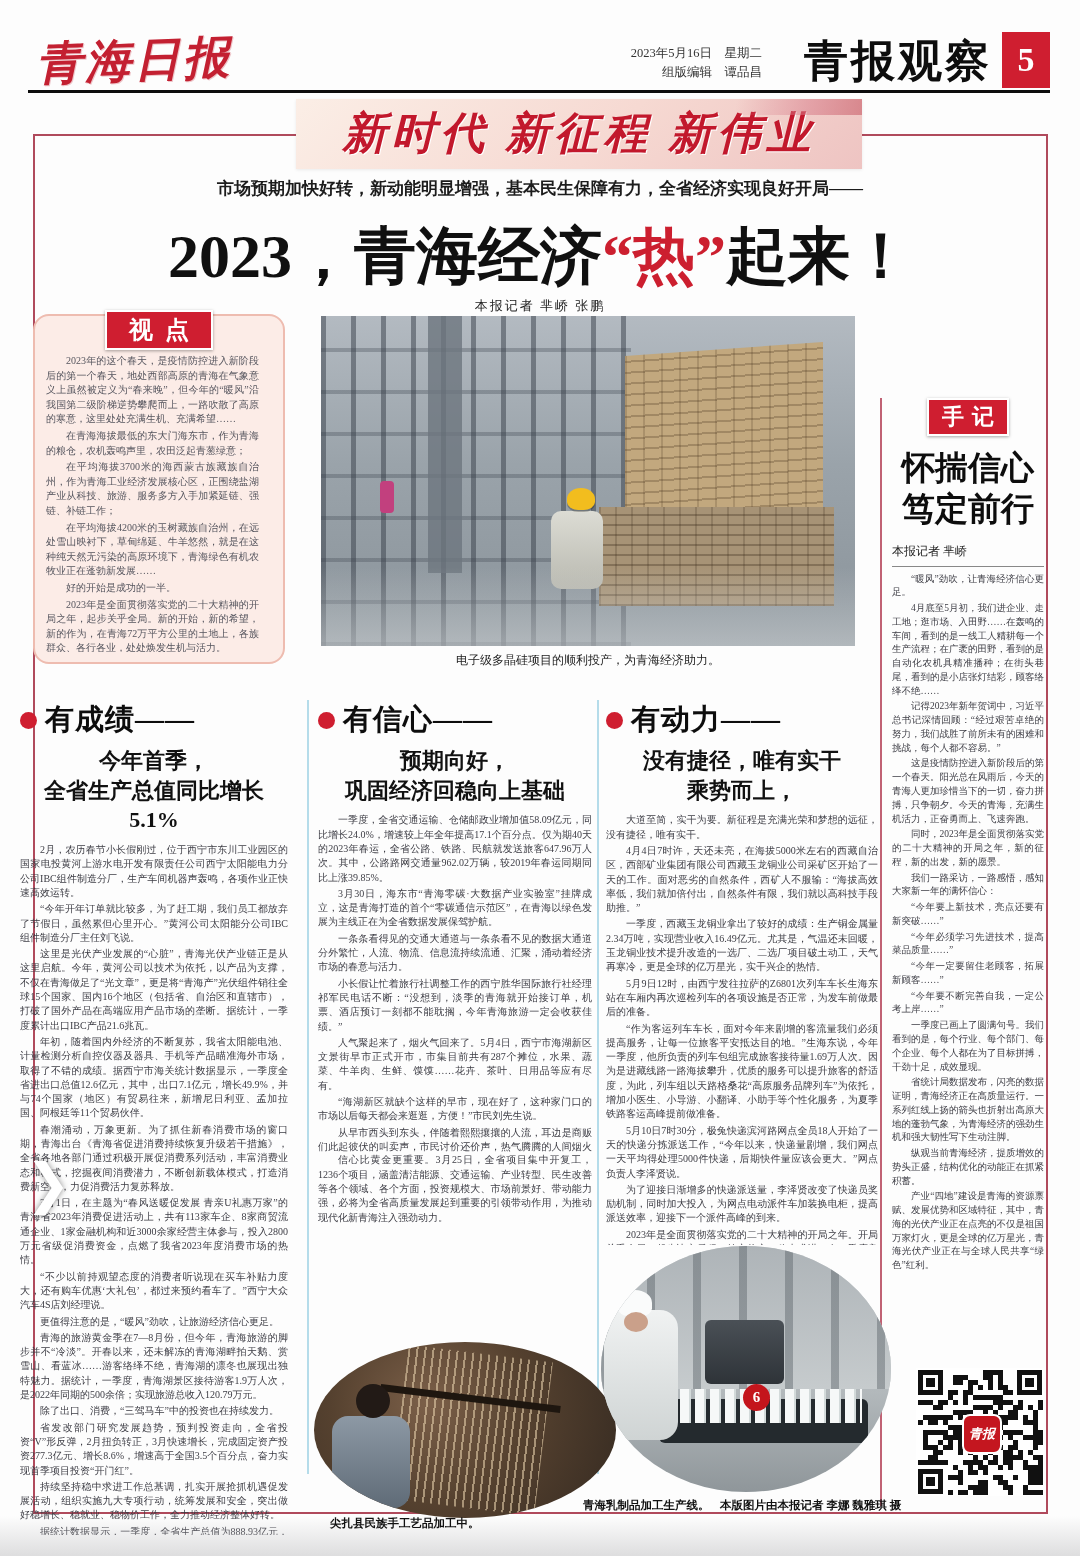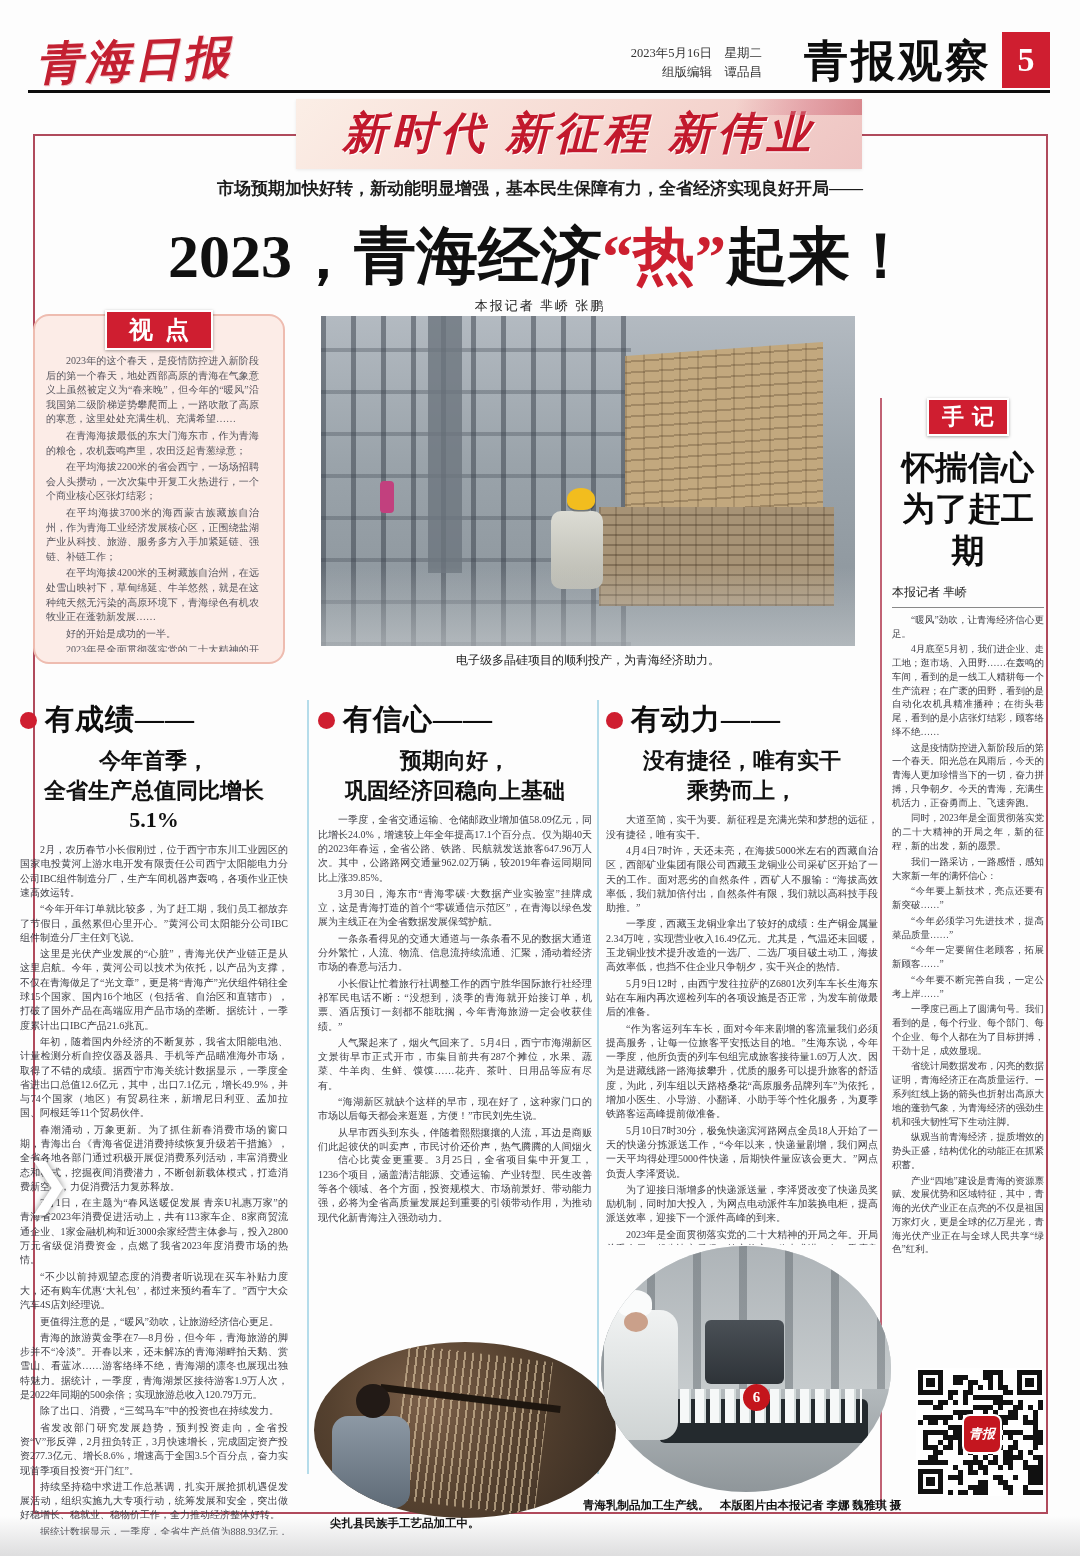--- a/index.html
+++ b/index.html
@@ -154,21 +154,20 @@
   <div>市场预期加快好转，新动能明显增强，基本民生保障有力，全省经济实现良好开局——</div>
 </div>
 <div class="abs headline"><span>2023，青海经济</span><span class="hot">“热”</span><span>起来！</span></div>
 <div class="abs byline">本报记者 芈峤 张鹏</div>
 
 <div class="abs viewpoint">
   <div class="vp-label">视点</div>
   <div class="vp-text">
       <p>2023年的这个春天，是疫情防控进入新阶段后的第一个春天，地处西部高原的青海在气象意义上虽然被定义为“春来晚”，但今年的“暖风”沿我国第二级阶梯逆势攀爬而上，一路吹散了高原的寒意，这里处处充满生机、充满希望……</p>
       <p>在青海海拔最低的东大门海东市，作为青海的粮仓，农机轰鸣声里，农田泛起青葱绿意；</p>
-      <p>在平均海拔2200米的省会西宁，一场场招聘会人头攒动，一次次集中开复工火热进行，一个个商业核心区张灯结彩；</p>
       <p>在平均海拔3700米的海西蒙古族藏族自治州，作为青海工业经济发展核心区，正围绕盐湖产业从科技、旅游、服务多方入手加紧延链、强链、补链工作；</p>
       <p>在平均海拔4200米的玉树藏族自治州，在远处雪山映衬下，草甸绵延、牛羊悠然，就是在这种纯天然无污染的高原环境下，青海绿色有机农牧业正在蓬勃新发展……</p>
       <p>好的开始是成功的一半。</p>
       <p>2023年是全面贯彻落实党的二十大精神的开局之年，起步关乎全局。新的开始，新的希望，新的作为，在青海72万平方公里的土地上，各族群众、各行各业，处处焕发生机与活力。</p>
     </div>
 </div>
 
 <div class="abs main-photo">
   <div class="mp-scaffold"></div>
   <div class="mp-tower"></div>
@@ -178,26 +177,27 @@
   <div class="mp-worker-body"></div>
   <div class="mp-worker-head"></div>
   <div class="mp-haze"></div>
 </div>
 <div class="abs photo-caption">电子级多晶硅项目的顺利投产，为青海经济助力。</div>
 
 <div class="abs notes">
   <div class="notes-label">手记</div>
   <div class="notes-title">
     <div>怀揣信心</div>
-    <div>为了赶工期</div>
+    <div>笃定前行</div>
   </div>
   <div class="notes-byline">本报记者 芈峤</div>
   <div class="notes-text">
       <p>“暖风”劲吹，让青海经济信心更足。</p>
       <p>4月底至5月初，我们进企业、走工地；逛市场、入田野……在轰鸣的车间，看到的是一线工人精耕每一个生产流程；在广袤的田野，看到的是自动化农机具精准播种；在街头巷尾，看到的是小店张灯结彩，顾客络绎不绝……</p>
+      <p>记得2023年新年贺词中，习近平总书记深情回顾：“经过艰苦卓绝的努力，我们战胜了前所未有的困难和挑战，每个人都不容易。”</p>
       <p>这是疫情防控进入新阶段后的第一个春天。阳光总在风雨后，今天的青海人更加珍惜当下的一切，奋力拼搏，只争朝夕。今天的青海，充满生机活力，正奋勇而上、飞速奔跑。</p>
       <p>同时，2023年是全面贯彻落实党的二十大精神的开局之年，新的征程，新的出发，新的愿景。</p>
       <p>我们一路采访，一路感悟，感知大家新一年的满怀信心：</p>
       <p>“今年要上新技术，亮点还要有新突破……”</p>
       <p>“今年必须学习先进技术，提高菜品质量……”</p>
       <p>“今年一定要留住老顾客，拓展新顾客……”</p>
       <p>“今年要不断完善自我，一定公考上岸……”</p>
       <p>一季度已画上了圆满句号。我们看到的是，每个行业、每个部门、每个企业、每个人都在为了目标拼搏，干劲十足，成效显现。</p>
       <p>省统计局数据发布，闪亮的数据证明，青海经济正在高质量运行。一系列红线上扬的箭头也折射出高原大地的蓬勃气象，为青海经济的强劲生机和强大韧性写下生动注脚。</p>
       <p>纵观当前青海经济，提质增效的势头正盛，结构优化的动能正在抓紧积蓄。</p>
@@ -259,21 +259,21 @@
     <span class="red-dot"></span>
     <span>有动力——</span>
   </div>
   <div class="col-sub">
     <div>没有捷径，唯有实干</div>
     <div>乘势而上，</div>
   </div>
   <div class="col-text">
       <p>大道至简，实干为要。新征程是充满光荣和梦想的远征，没有捷径，唯有实干。</p>
       <p>4月4日7时许，天还未亮，在海拔5000米左右的西藏自治区，西部矿业集团有限公司西藏玉龙铜业公司采矿区开始了一天的工作。面对恶劣的自然条件，西矿人不服输：“海拔高效率低，我们就加倍付出，自然条件有限，我们就以高科技手段助推。”</p>
-      <p>一季度，西藏玉龙铜业拿出了较好的成绩：生产铜金属量2.34万吨，实现营业收入16.49亿元。尤其是，气温还未回暖，玉龙铜业技术提升改造的一选厂、二选厂项目破土动工，海拔高效率低，也挡不住企业只争朝夕，实干兴企的热情。</p>
+      <p>一季度，西藏玉龙铜业拿出了较好的成绩：生产铜金属量2.34万吨，实现营业收入16.49亿元。尤其是，气温还未回暖，玉龙铜业技术提升改造的一选厂、二选厂项目破土动工，天气再寒冷，更是全球的亿万星光，实干兴企的热情。</p>
       <p>5月9日12时，由西宁发往拉萨的Z6801次列车车长生海东站在车厢内再次巡检列车的各项设施是否正常，为发车前做最后的准备。</p>
       <p>“作为客运列车车长，面对今年来剧增的客流量我们必须提高服务，让每一位旅客平安抵达目的地。”生海东说，今年一季度，他所负责的列车包组完成旅客接待量1.69万人次。因为是进藏线路一路海拔攀升，优质的服务可以提升旅客的舒适度，为此，列车组以天路格桑花“高原服务品牌列车”为依托，增加小医生、小导游、小翻译、小助手等个性化服务，为夏季铁路客运高峰提前做准备。</p>
       <p>5月10日7时30分，极兔快递滨河路网点全员18人开始了一天的快递分拣派送工作，“今年以来，快递量剧增，我们网点一天平均得处理5000件快递，后期快件量应该会更大。”网点负责人李泽贤说。</p>
       <p>为了迎接日渐增多的快递派送量，李泽贤改变了快递员奖励机制，同时加大投入，为网点电动派件车加装换电柜，提高派送效率，迎接下一个派件高峰的到来。</p>
       <p>2023年是全面贯彻落实党的二十大精神的开局之年。开局关乎全局，起步决定后程。笃定信心、稳中求进，在一季度良好开局下，我们完全有信心、有条件、有能力为全面建设社会主义现代化国家开好局起好步做出青海贡献。</p>
     </div>
 </div>
 
 <div class="abs photo-weave">
   <div class="pw-threads"></div>

